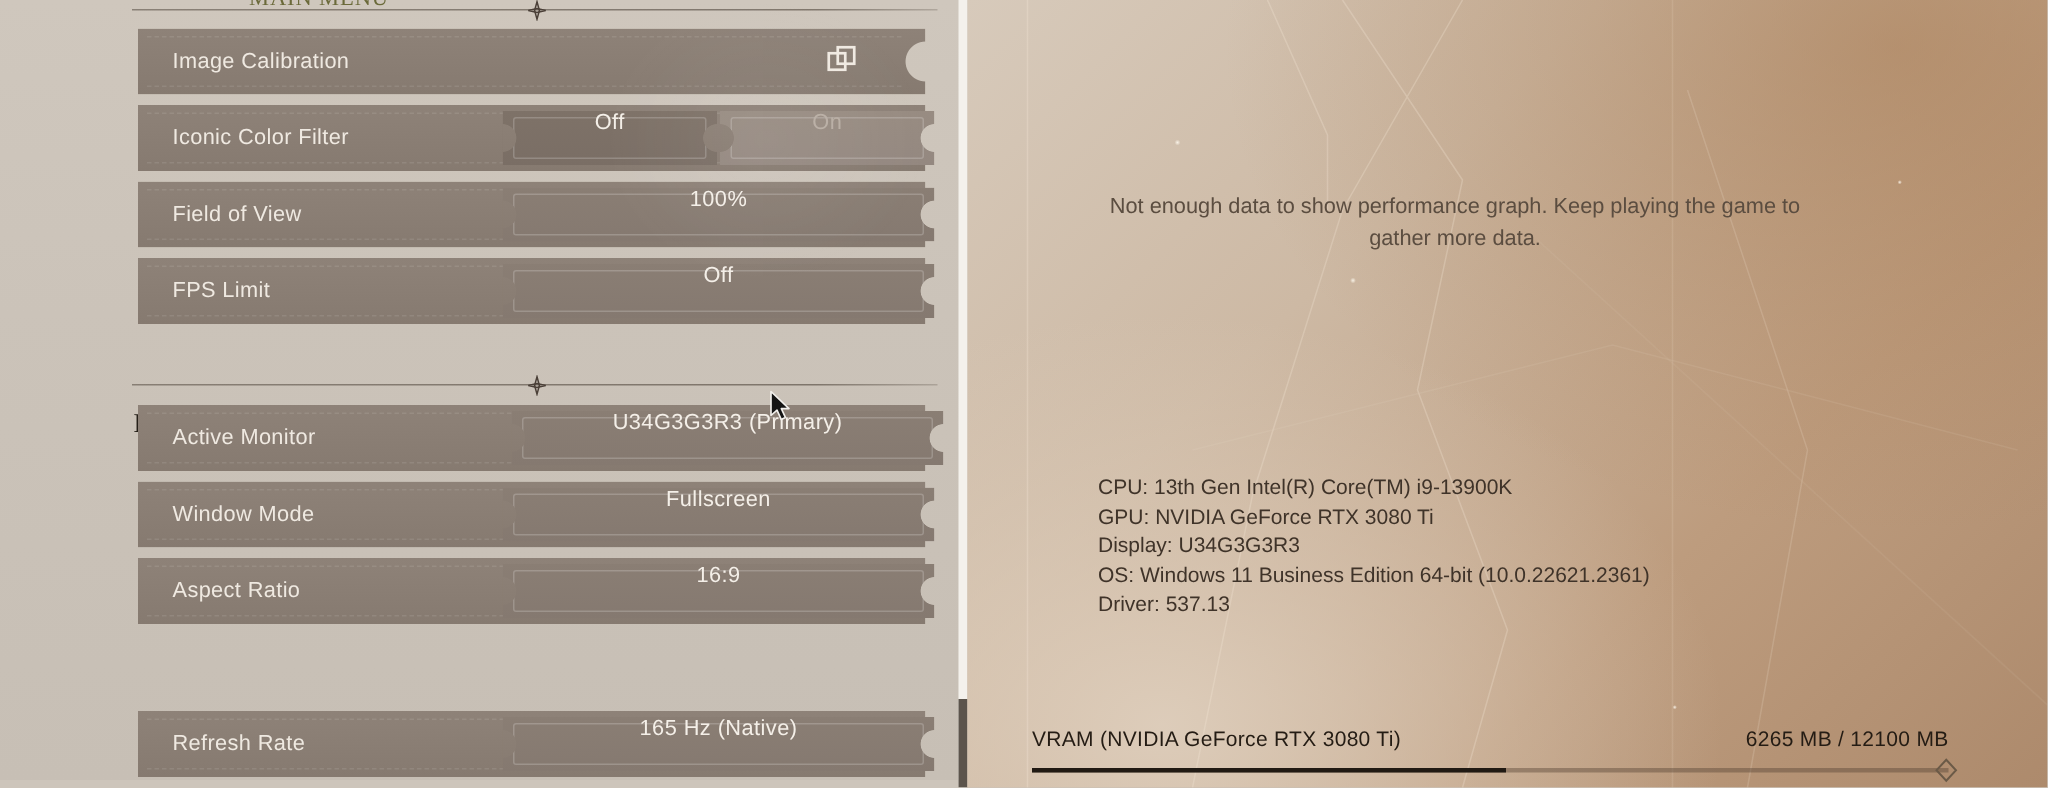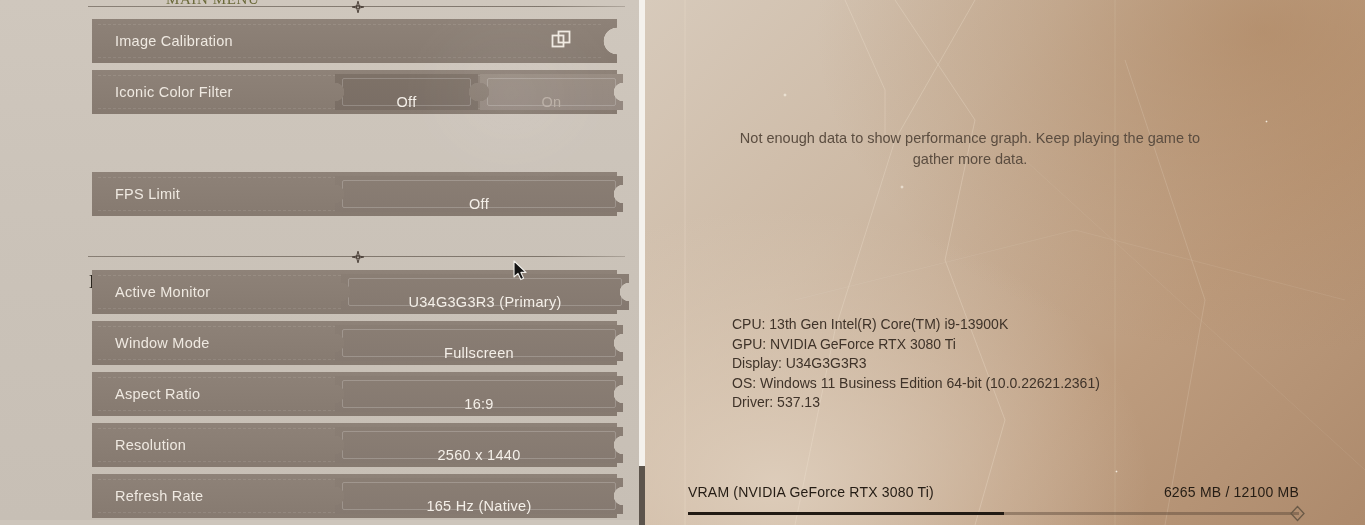--- a/index.html
+++ b/index.html
@@ -81,21 +81,21 @@
     position:absolute;top:4px;height:36px;
     background:linear-gradient(180deg,#8a7e74,#857970);
     -webkit-mask:
       radial-gradient(circle 9px at 0% 50%,transparent 0 9px,#000 9.5px),
       radial-gradient(circle 9px at 100% 50%,transparent 0 9px,#000 9.5px);
     -webkit-mask-composite:source-in;
     mask:
       radial-gradient(circle 9px at 0% 50%,transparent 0 9px,#000 9.5px),
       radial-gradient(circle 9px at 100% 50%,transparent 0 9px,#000 9.5px);
     mask-composite:intersect;
-    display:flex;align-items:flex-end;justify-content:center;
+    display:flex;align-items:flex-start;justify-content:center;
   }
   .pill.sel{background:linear-gradient(180deg,#7e7268,#7a6e65);}
   .pill.unsel{background:linear-gradient(180deg,#9b9views,#9b8f85);}
   .pill .inner{
     position:absolute;left:7px;right:7px;top:4px;bottom:4px;
     border:1px solid rgba(255,255,255,.30);border-radius:2px;
     pointer-events:none;opacity:.65;
   }
   .pill .txt{
     position:relative;font-size:14.5px;color:#f4efe8;letter-spacing:.3px;white-space:nowrap;z-index:2;
@@ -192,20 +192,28 @@
       <div class="pill sel" style="left:243px;width:143px;">
         <div class="inner"></div>
         <span class="txt">Off</span>
       </div>
       <div class="pill unsel" style="left:388px;width:143px;background:linear-gradient(180deg,#988c82,#948880);">
         <div class="inner"></div>
         <span class="txt dim">On</span>
       </div>
     </div>
 
+    <div class="row" style="top:121px;">
+      <div class="plate"></div>
+      <div class="label">Field of View</div>
+      <div class="pill" style="left:243px;width:288px;">
+        <div class="inner"></div>
+        <span class="txt">100%</span>
+      </div>
+    </div>
 
     <div class="row" style="top:172px;">
       <div class="plate"></div>
       <div class="label">FPS Limit</div>
       <div class="pill" style="left:243px;width:288px;">
         <div class="inner"></div>
         <span class="txt">Off</span>
       </div>
     </div>
 
@@ -240,28 +248,20 @@
 
     <div class="row" style="top:372px;">
       <div class="plate"></div>
       <div class="label">Aspect Ratio</div>
       <div class="pill" style="left:243px;width:288px;">
         <div class="inner"></div>
         <span class="txt">16:9</span>
       </div>
     </div>
 
-    <div class="row" style="top:423px;">
-      <div class="plate"></div>
-      <div class="label">Resolution</div>
-      <div class="pill" style="left:243px;width:288px;">
-        <div class="inner"></div>
-        <span class="txt">2560 x 1440</span>
-      </div>
-    </div>
 
     <div class="row" style="top:474px;">
       <div class="plate"></div>
       <div class="label">Refresh Rate</div>
       <div class="pill" style="left:243px;width:288px;">
         <div class="inner"></div>
         <span class="txt">165 Hz (Native)</span>
       </div>
     </div>
 

